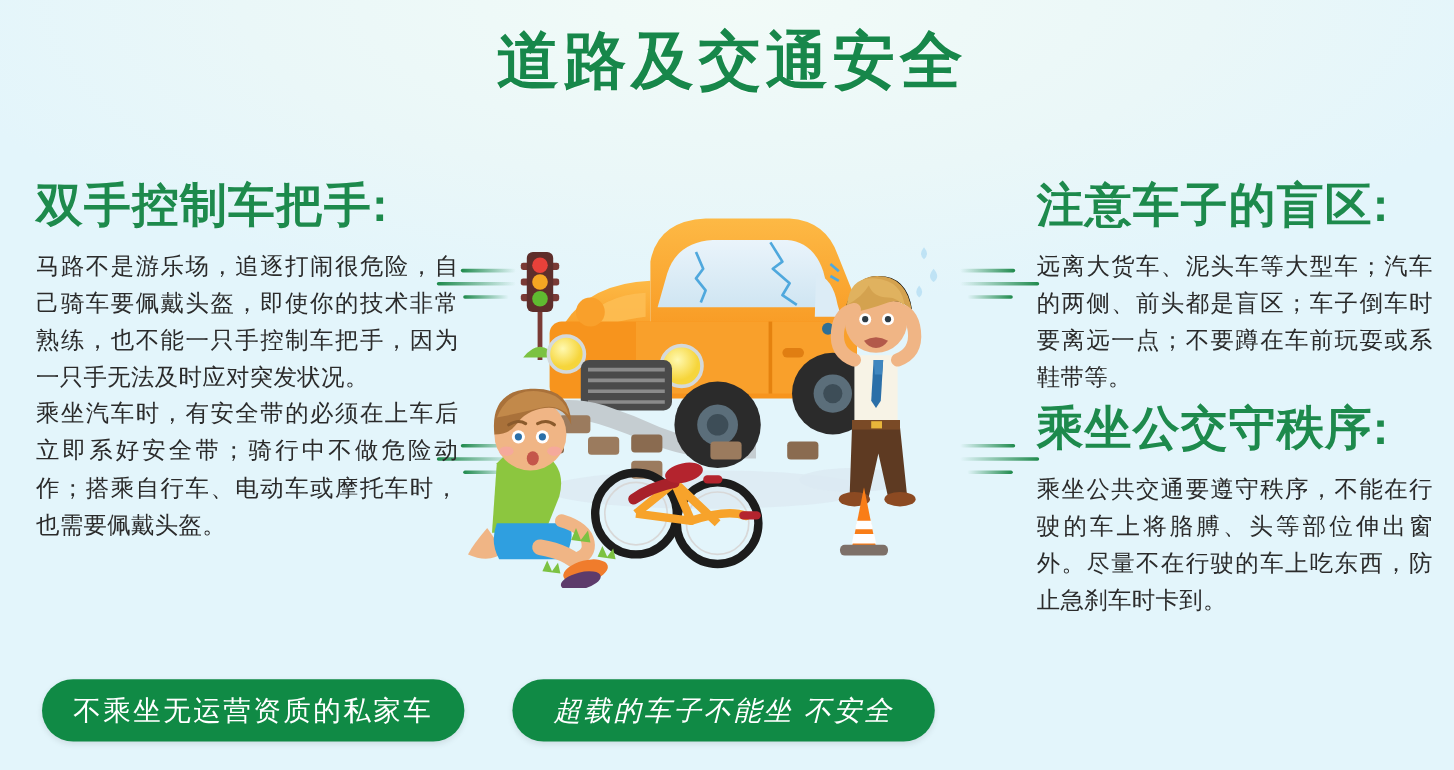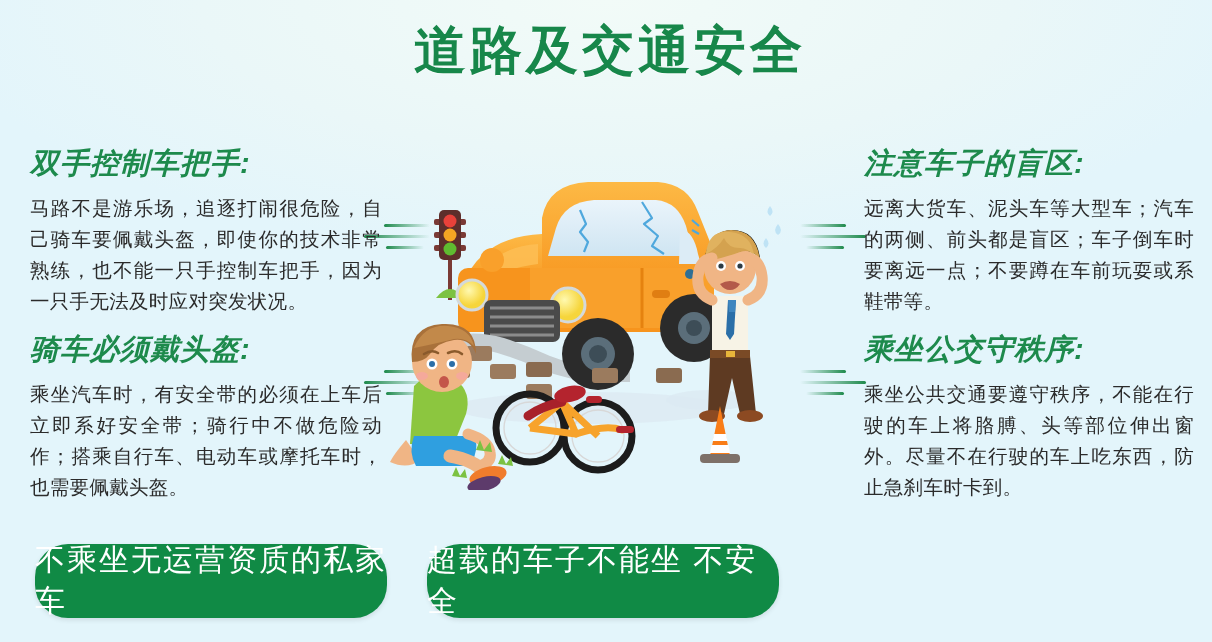--- a/index.html
+++ b/index.html
@@ -20,22 +20,22 @@
     position: absolute; top: 16px; left: 4px; width: 100%;
     text-align: center;
     font-size: 52px; font-weight: bold;
     letter-spacing: 4px;
     color: #17874a;
     text-shadow: 0 1px 0 rgba(255,255,255,.6);
   }
   
   .block { position: absolute; }
   .block .head {
-    font-size: 29px; font-weight: bold; color: #1d8a4c;
-    letter-spacing: 1px; margin-bottom: 9px; white-space: nowrap; font-style: italic;
+    font-size: 39px; font-weight: bold; color: #1d8a4c;
+    letter-spacing: 1px; margin-bottom: 9px; white-space: nowrap;
   }
   .block .body {
     font-size: 19.5px; line-height: 31px; color: #2b2b2b;
     letter-spacing: .3px; text-align: justify;
   }
   #blk-1 { left: 30px;  top: 144px; width: 352px; }
   #blk-2 { left: 30px;  top: 330px; width: 352px; }
   #blk-3 { left: 864px; top: 144px; width: 330px; }
   #blk-4 { left: 864px; top: 330px; width: 330px; }
 
@@ -52,28 +52,28 @@
   .lines.right i:nth-child(1) { left: 0; right: auto; width: 46px; }
   .lines.right i:nth-child(2) { left: 0; right: auto; width: 66px; }
   .lines.right i:nth-child(3) { left: 6px; right: auto; width: 38px; }
   #lines-l1 { left: 360px; top: 222px; }
   #lines-l2 { left: 360px; top: 368px; }
   #lines-r1 { left: 800px; top: 222px; }
   #lines-r2 { left: 800px; top: 368px; }
 
   
   .pill {
-    position: absolute; bottom: 24px; height: 74px;
+    position: absolute; bottom: 24px; height: 52px;
     border-radius: 33px; background: #108a45;
     display: flex; align-items: center; justify-content: center;
-    color: #ffffff; font-size: 30px; letter-spacing: 2px;
+    color: #ffffff; font-size: 23px; letter-spacing: 2px;
     box-shadow: 0 2px 5px rgba(0,0,0,.10);
   }
   #pill-1 { left: 35px;  width: 352px; }
-  #pill-2 { left: 427px; width: 352px; }
+  #pill-2 { left: 427px; width: 352px; font-style: italic; }
   #pill-3 { left: 820px; width: 358px; }
 
   
   #scene { position: absolute; left: 380px; top: 150px; width: 410px; height: 340px; }
   #scene svg { display: block; width: 100%; height: 100%; }
 </style>
 </head>
 <body>
 
 <div id="poster">
@@ -100,21 +100,20 @@
       <i></i>
       <i></i>
     </div>
 
   <div class="block" id="blk-1">
     <div class="head">双手控制车把手:</div>
     <div class="body">马路不是游乐场，追逐打闹很危险，自己骑车要佩戴头盔，即使你的技术非常熟练，也不能一只手控制车把手，因为一只手无法及时应对突发状况。</div>
   </div>
 
   <div class="block" id="blk-2">
-    <div class="head">骑车必须戴头盔:</div>
     <div class="body">乘坐汽车时，有安全带的必须在上车后立即系好安全带；骑行中不做危险动作；搭乘自行车、电动车或摩托车时，也需要佩戴头盔。</div>
   </div>
 
   <div class="block" id="blk-3">
     <div class="head">注意车子的盲区:</div>
     <div class="body">远离大货车、泥头车等大型车；汽车的两侧、前头都是盲区；车子倒车时要离远一点；不要蹲在车前玩耍或系鞋带等。</div>
   </div>
 
   <div class="block" id="blk-4">
     <div class="head">乘坐公交守秩序:</div>

